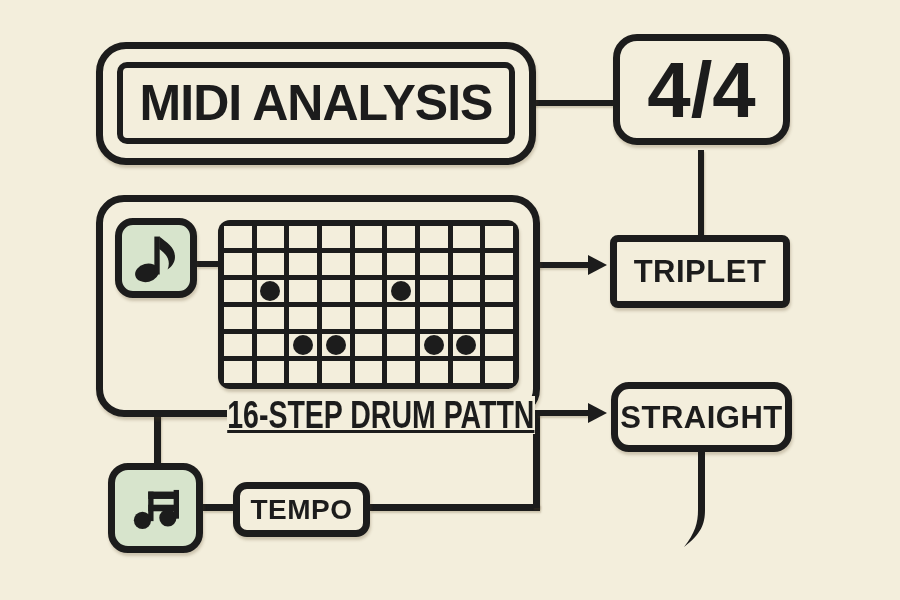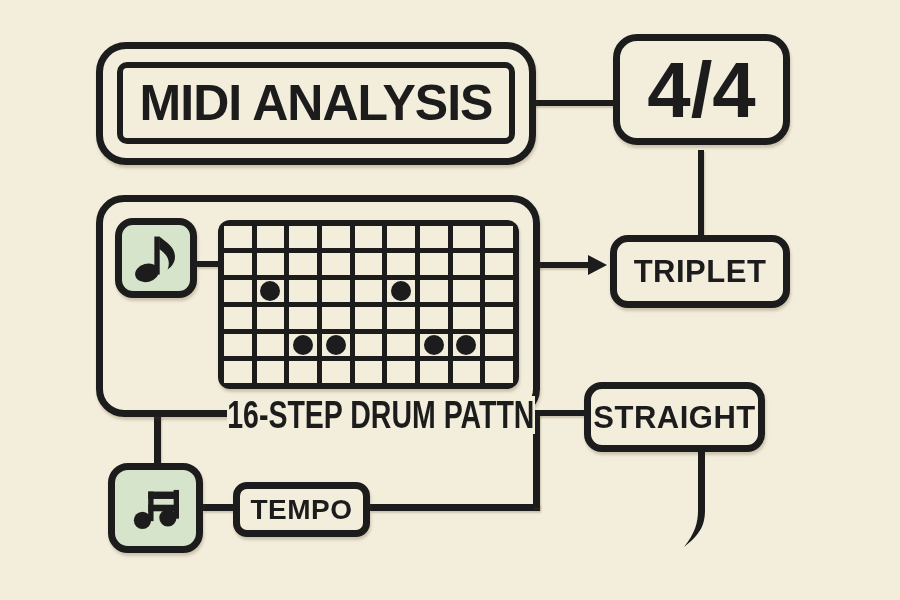--- a/index.html
+++ b/index.html
@@ -33,25 +33,25 @@
   .notebox svg{display:block;}
   
   .grid{position:absolute;left:218px;top:220px;width:301px;height:169px;background:var(--ink);
         border-radius:12px;display:grid;gap:5px;padding:6px;box-sizing:border-box;overflow:hidden;
         box-shadow:1px 3px 3px rgba(90,70,40,.25);}
   .cell{background:var(--background);position:relative;}
   .dot{position:absolute;left:50%;top:50%;width:20px;height:20px;margin:-10px 0 0 -10px;
        border-radius:50%;background:var(--ink);}
   
   .caption-patch{position:absolute;left:227px;top:396px;width:308px;height:38px;background:var(--background);
-                 display:flex;align-items:flex-start;justify-content:center;}
+                 display:flex;align-items:flex-start;justify-content:center;text-decoration:underline;}
   .caption-text{font-size:38px;transform:scaleX(.75);transform-origin:center;}
   
-  .triplet-box{left:610px;top:235px;width:180px;height:73px;border-radius:18px;}
-  .straight-box{left:584px;top:382px;width:181px;height:70px;border-radius:18px;}
+  .triplet-box{left:610px;top:235px;width:180px;height:73px;border-radius:8px;}
+  .straight-box{left:611px;top:382px;width:181px;height:70px;border-radius:18px;}
   .out-text{font-size:31px;letter-spacing:.5px;}
   
   .tempo-box{left:233px;top:482px;width:137px;height:55px;border-radius:14px;}
   .tempo-text{font-size:28px;letter-spacing:.5px;}
   svg.tail{position:absolute;left:668px;top:450px;}
 </style>
 </head>
 <body>
 
 <div class="canvas">

